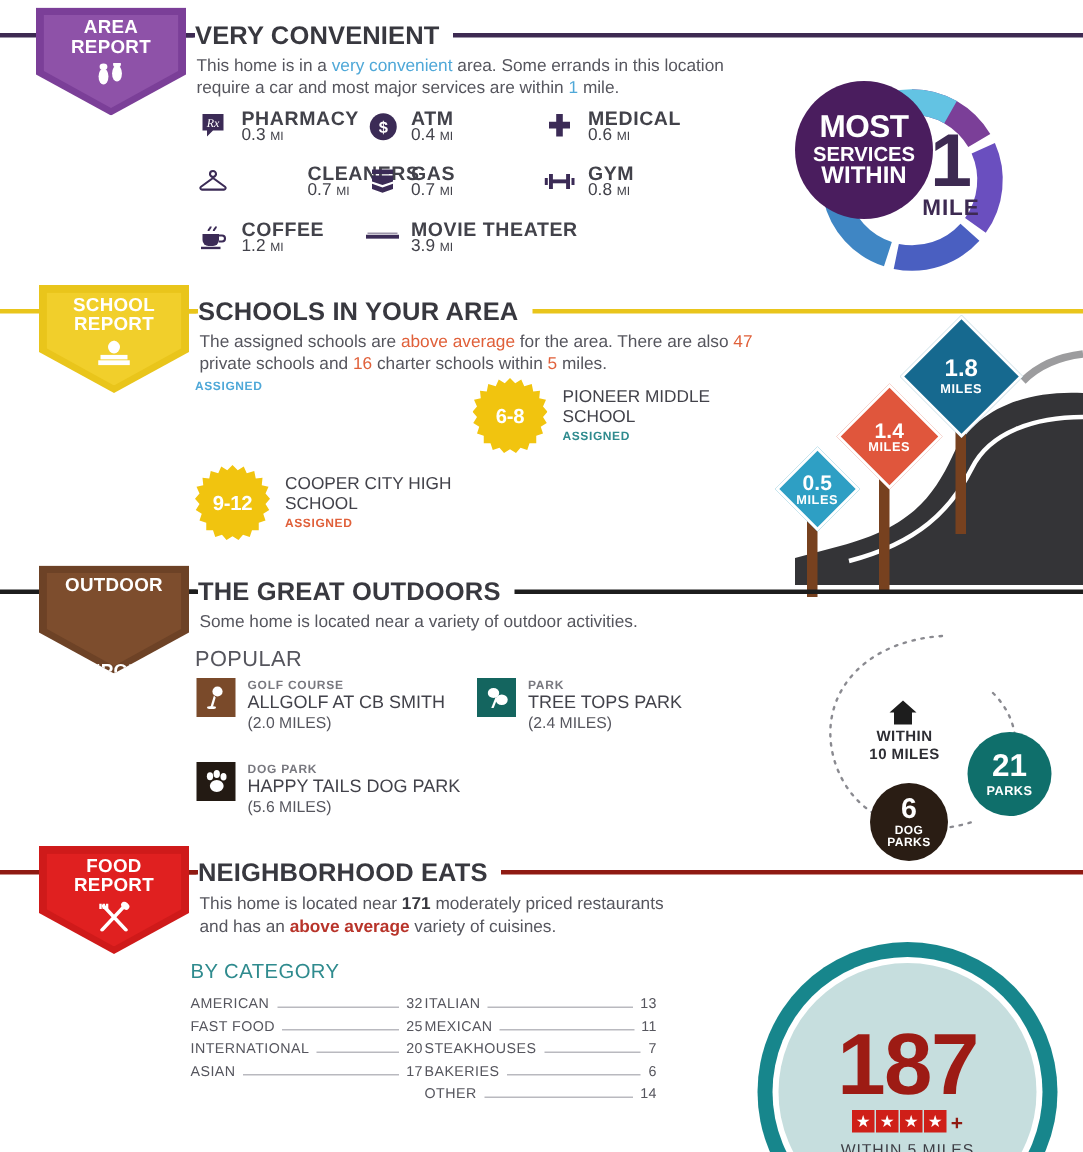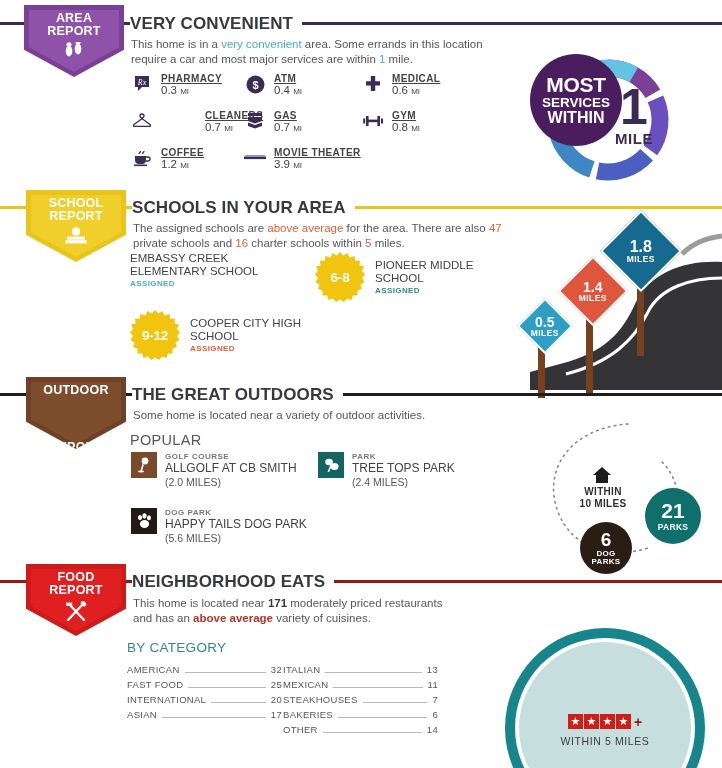--- a/index.html
+++ b/index.html
@@ -71,22 +71,22 @@
   .hl-red    { color: #b8342a; font-weight: bold; }
 
   
   .amen { position: absolute; display: flex; align-items: flex-start; }
   .amen .ic {
     width: 22px; height: 22px; margin-right: 8px; flex: 0 0 22px;
     display: flex; align-items: center; justify-content: center;
     color: #3b2b56;
   }
   .amen .tx .nm {
-    font-size: 10px; font-weight: bold; letter-spacing: .4px;
-    color: #42424a; text-transform: uppercase; line-height: 11px; text-decoration: underline;
+    font-size: 13px; font-weight: bold; letter-spacing: .4px;
+    color: #42424a; text-transform: uppercase; line-height: 11px;
   }
   .amen .tx .ds {
     font-size: 11.5px; color: #42424a; line-height: 13px;
   }
   .amen .tx .ds .u { font-size: 8px; }
 
   
   .donut-wrap { position: absolute; }
   .donut-badge {
     position: absolute; left: 0px; top: 12px;
@@ -392,21 +392,20 @@
     </div>
 
     <div class="sec-title" style="left:132px;top:198px;">SCHOOLS IN YOUR AREA</div>
 
     <div class="sec-sub" style="left:133px;top:221px;">
       <span>The assigned schools are </span><span class="hl-orange">above average</span><span> for the area. There are also </span><span class="hl-orange">47</span><span> private schools and </span><span class="hl-orange">16</span><span> charter schools within </span><span class="hl-orange">5</span><span> miles.</span>
     </div>
 
     <div class="school-row" style="left:130px;top:252px;">
       <div class="school-info">
-        <div class="nm">EMBASSY CREEK ELEMENTARY SCHOOL</div>
         <div class="asg" style="color:#4fa8d8;">ASSIGNED</div>
       </div>
     </div>
 
     <div class="school-row" style="left:315px;top:252px;">
       <div class="starburst">
         <div class="sb"></div>
           <span>6-8</span>
       </div>
       <div class="school-info">
@@ -639,20 +638,21 @@
         <span class="cn">OTHER</span>
         <span class="dots"></span>
         <span class="cv">14</span>
       </div>
     </div>
 
     <div class="bigcircle" style="left:505px;top:628px;width:200px;height:200px;">
       <div class="ring"></div>
       <div class="inner2"></div>
       <div class="inner3">
+        <div class="num187">187</div>
         <div class="stars">
           <span class="st">★</span>
           <span class="st">★</span>
           <span class="st">★</span>
           <span class="st">★</span>
           <span class="plus">+</span>
         </div>
         <div class="w5m">WITHIN 5 MILES</div>
       </div>
     </div>

